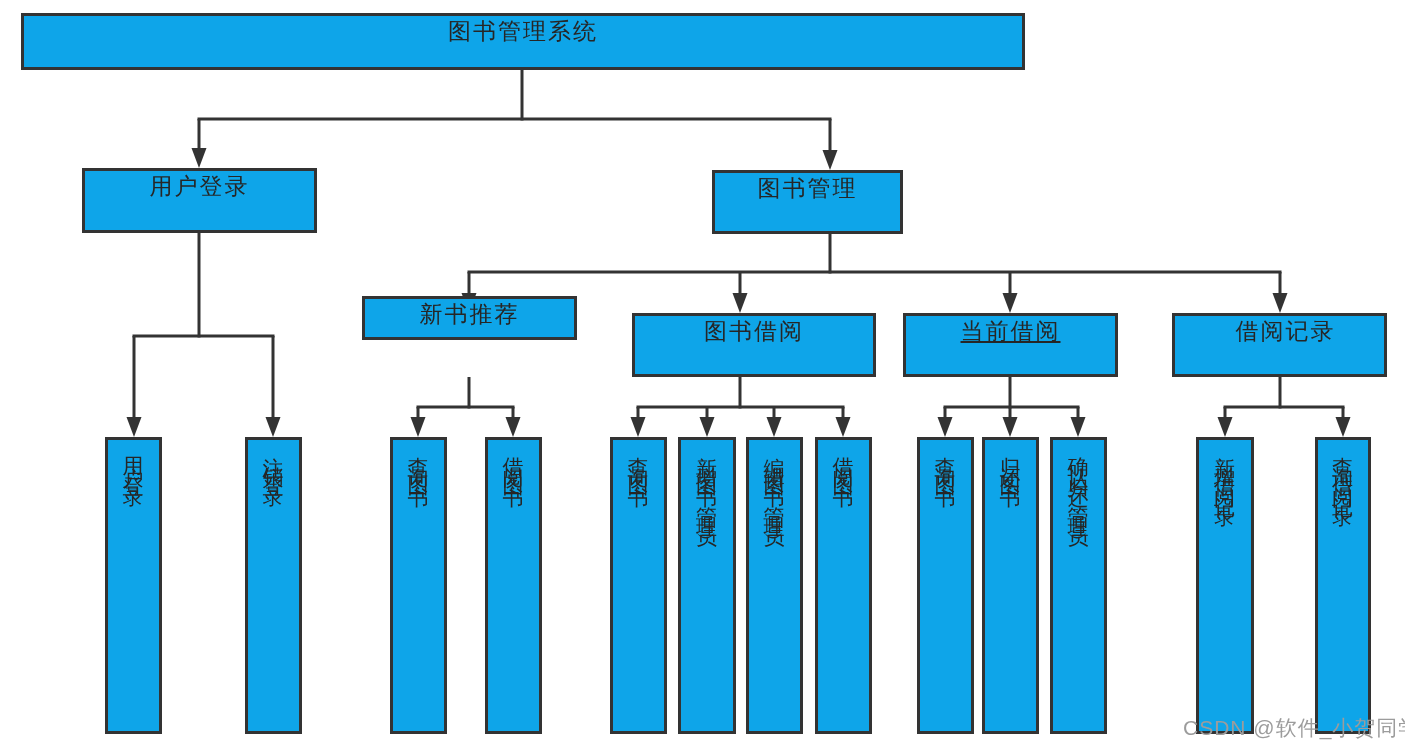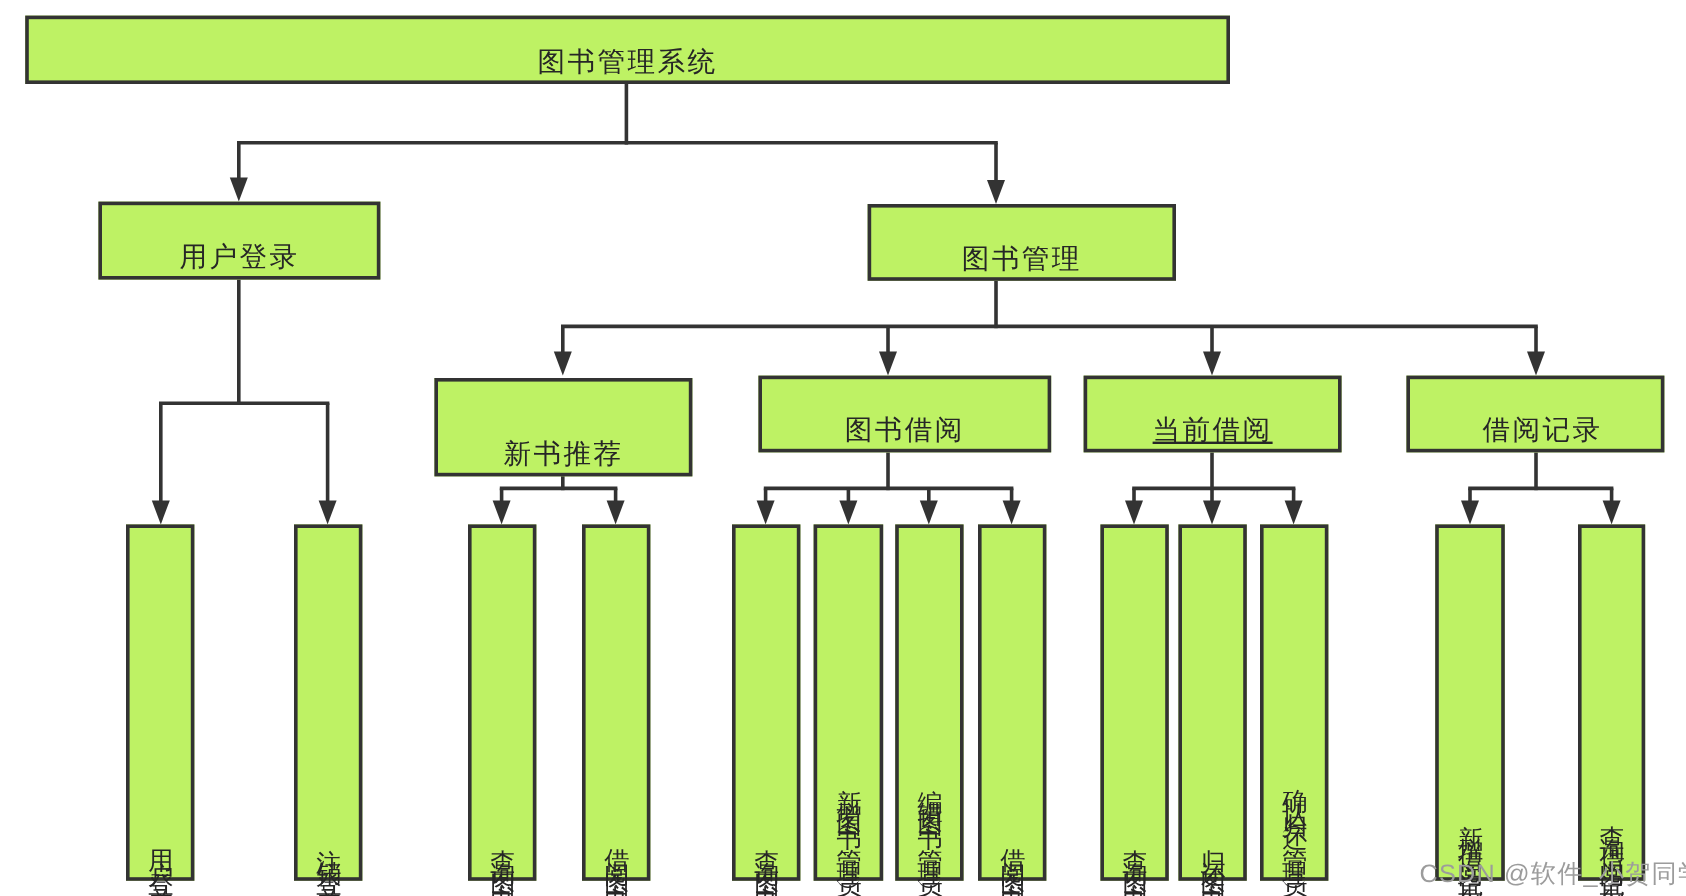--- a/index.html
+++ b/index.html
@@ -4,22 +4,22 @@
 <style>
   html,body{margin:0;padding:0;background:#fff;}
   .stage{
     position:relative;width:1405px;height:747px;background:#ffffff;overflow:hidden;
     font-family:"Liberation Sans",sans-serif;color:#262626;
   }
   .wires{position:absolute;left:0;top:0;width:1405px;height:747px;}
   .wires line{stroke:#333333;stroke-width:3;}
   .wires polygon{fill:#333333;stroke:none;}
   .box{
-    position:absolute;box-sizing:border-box;border:3px solid #333333;background:#bef264;
-    display:flex;align-items:flex-end;justify-content:center;text-align:center;
+    position:absolute;box-sizing:border-box;border:3px solid #333333;background:#0ea5e9;
+    display:flex;align-items:flex-start;justify-content:center;text-align:center;
   }
   .hlabel{font-size:23px;letter-spacing:2px;white-space:nowrap;}
   .leaf .vtext{
     writing-mode:vertical-rl;text-orientation:mixed;
     font-size:21px;line-height:1;letter-spacing:10px;white-space:nowrap;
   }
   .watermark{
     position:absolute;left:1183px;top:714px;z-index:5;
     font-size:21px;color:#9c9c9c;white-space:nowrap;letter-spacing:1px;
   }
@@ -105,25 +105,25 @@
     </g>
   </svg>
 
   <div class="box" style="left:21px;top:13px;width:1004px;height:57px;">
     <span class="hlabel">图书管理系统</span>
   </div>
 
   <div class="box" style="left:82px;top:168px;width:235px;height:65px;">
     <span class="hlabel">用户登录</span>
   </div>
-  <div class="box" style="left:712px;top:170px;width:257px;height:64px;margin-left:11px;">
+  <div class="box" style="left:712px;top:170px;width:191px;height:64px;">
     <span class="hlabel">图书管理</span>
   </div>
 
-  <div class="box" style="left:362px;top:315px;width:215px;height:82px;">
+  <div class="box" style="left:362px;top:296px;width:215px;height:44px;">
     <span class="hlabel">新书推荐</span>
   </div>
   <div class="box" style="left:632px;top:313px;width:244px;height:64px;">
     <span class="hlabel">图书借阅</span>
   </div>
   <div class="box" style="left:903px;top:313px;width:215px;height:64px;text-decoration:underline;">
     <span class="hlabel">当前借阅</span>
   </div>
   <div class="box" style="left:1172px;top:313px;width:215px;height:64px;padding-left:12px;">
     <span class="hlabel">借阅记录</span>

